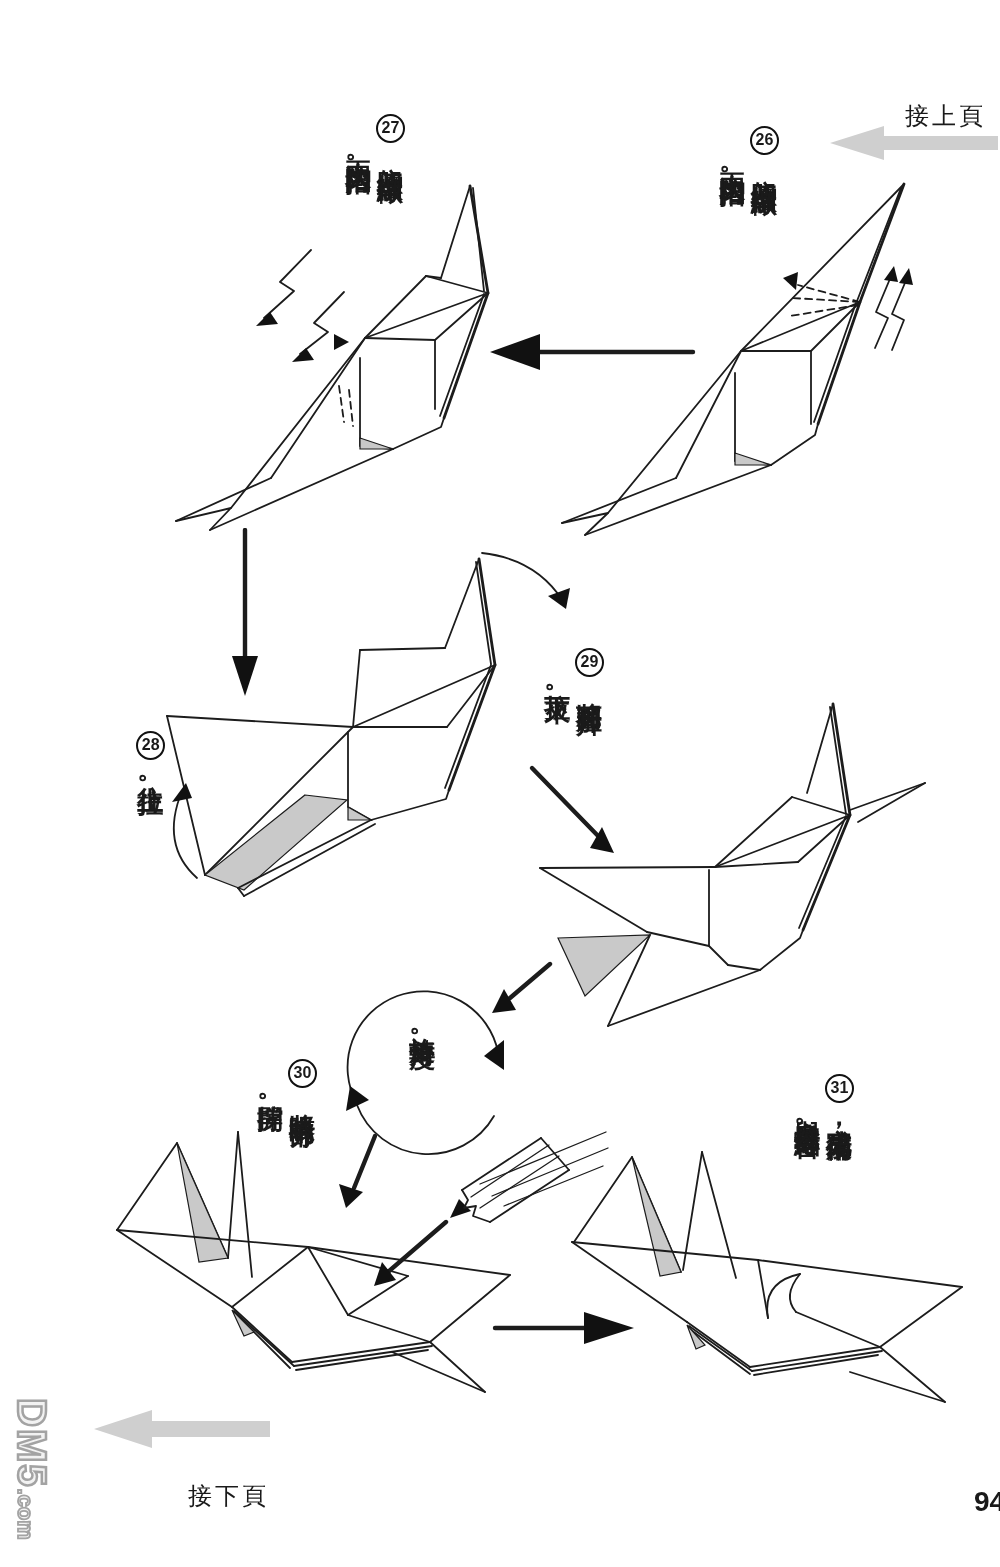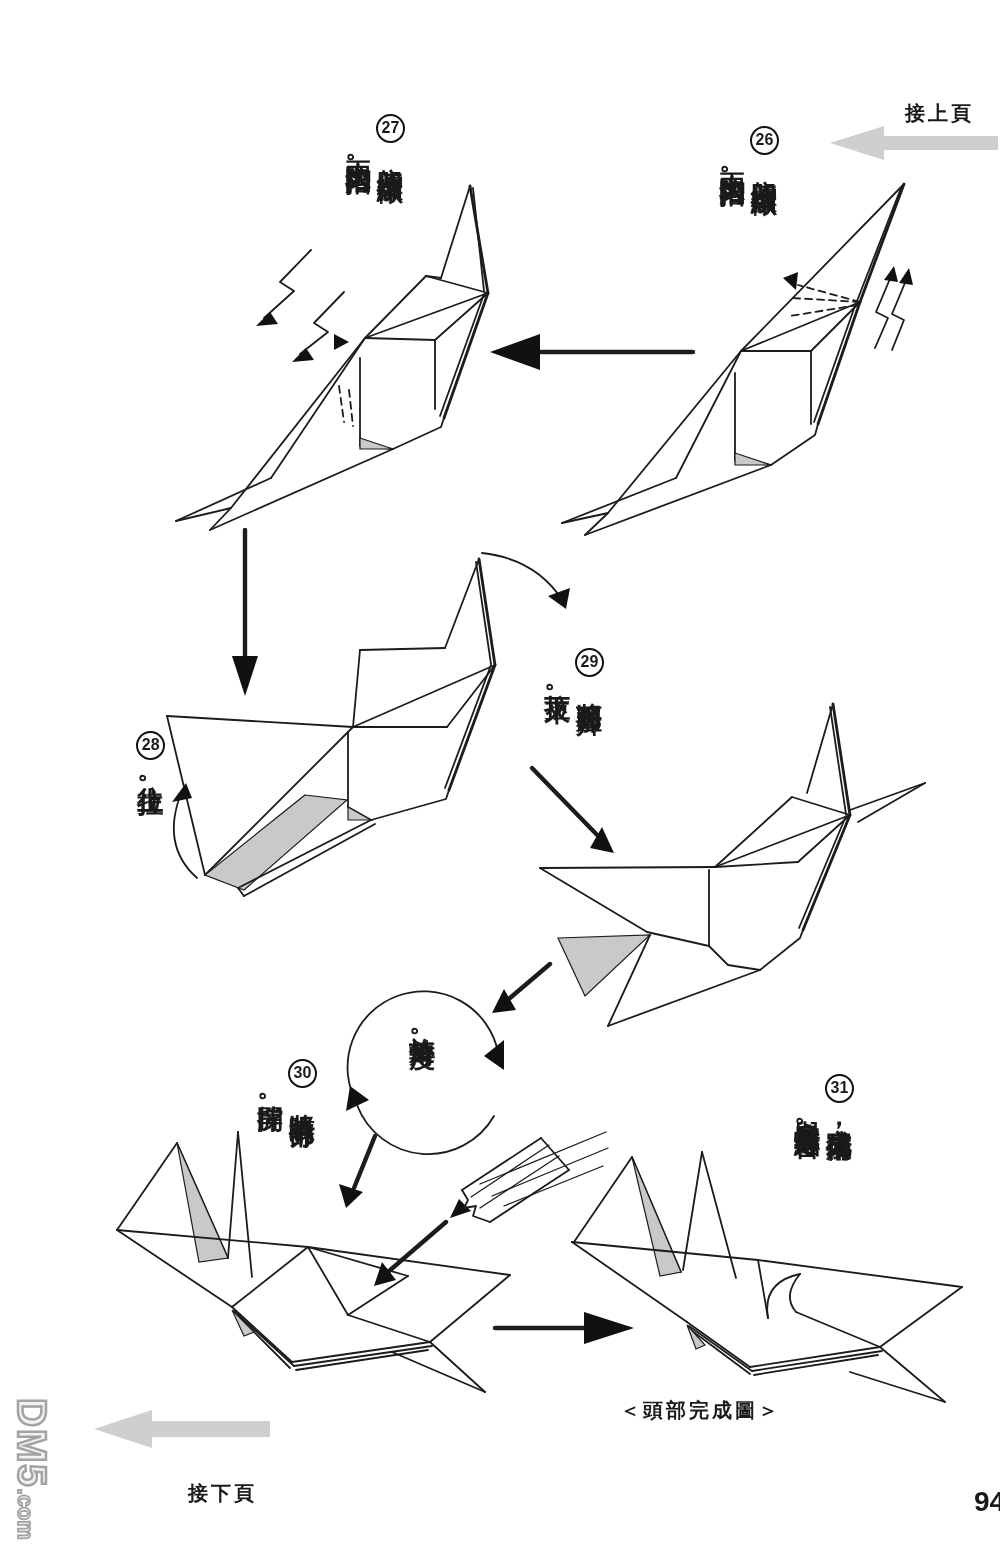--- a/index.html
+++ b/index.html
@@ -21,21 +21,21 @@
   .vcol:empty { display:none; }
   .vcol2 { margin-top:26px; }
   .stepnum {
     writing-mode:horizontal-tb; text-orientation:mixed;
     display:inline-block; width:25px; height:25px; line-height:24px;
     border:2.5px solid #111; border-radius:50%;
     font-size:16px; font-weight:bold; text-align:center;
     letter-spacing:0; margin-bottom:5px;
   }
 
-  .hlabel { font-size:20px; font-weight:bold; letter-spacing:3px; white-space:nowrap; }
+  .hlabel { font-size:24px; font-weight:normal; letter-spacing:3px; white-space:nowrap; }
 
   
   svg.art path, svg.art line, svg.art polyline {
     stroke:#1c1c1c; fill:none; stroke-width:1.8;
     stroke-linejoin:round; stroke-linecap:round;
   }
   svg.art .thick { stroke-width:2.8; }
   svg.art .thin  { stroke-width:1.3; }
   svg.art .dash  { stroke-dasharray:7 5; }
   svg.art .boldline { stroke-width:4.4; }
@@ -301,21 +301,20 @@
     <polygon class="shade" points="139,177 157,197 148,201"></polygon>
     <path d="M332,199 L397,254"></path>
     <path d="M397,254 L302,224"></path>
 
     <path d="M220,170 Q214,134 252,126"></path>
     <path d="M252,126 Q234,148 248,164"></path>
     <path d="M210,112 L220,170"></path>
     <path d="M248,164 L332,199"></path>
   </svg>
 
-  <div class="abs hlabel" style="left:620px; top:1397px;">＜頭部完成圖＞</div>
 
   <svg class="abs art" style="left:90px; top:1408px;" width="184" height="44" viewBox="0 0 184 44">
     <polygon class="grayfill" points="4,21 62,2 62,13 180,13 180,29 62,29 62,40"></polygon>
   </svg>
   <div class="abs hlabel" style="left:188px; top:1448px;margin-top:32px;">接下頁</div>
 
   <div class="abs pagenum" style="left:974px; top:1486px;">94</div>
 
   <div class="abs watermark" style="left:54px; top:1398px;">
     <span class="wm-big">DM5</span><span class="wm-small">.com</span>

